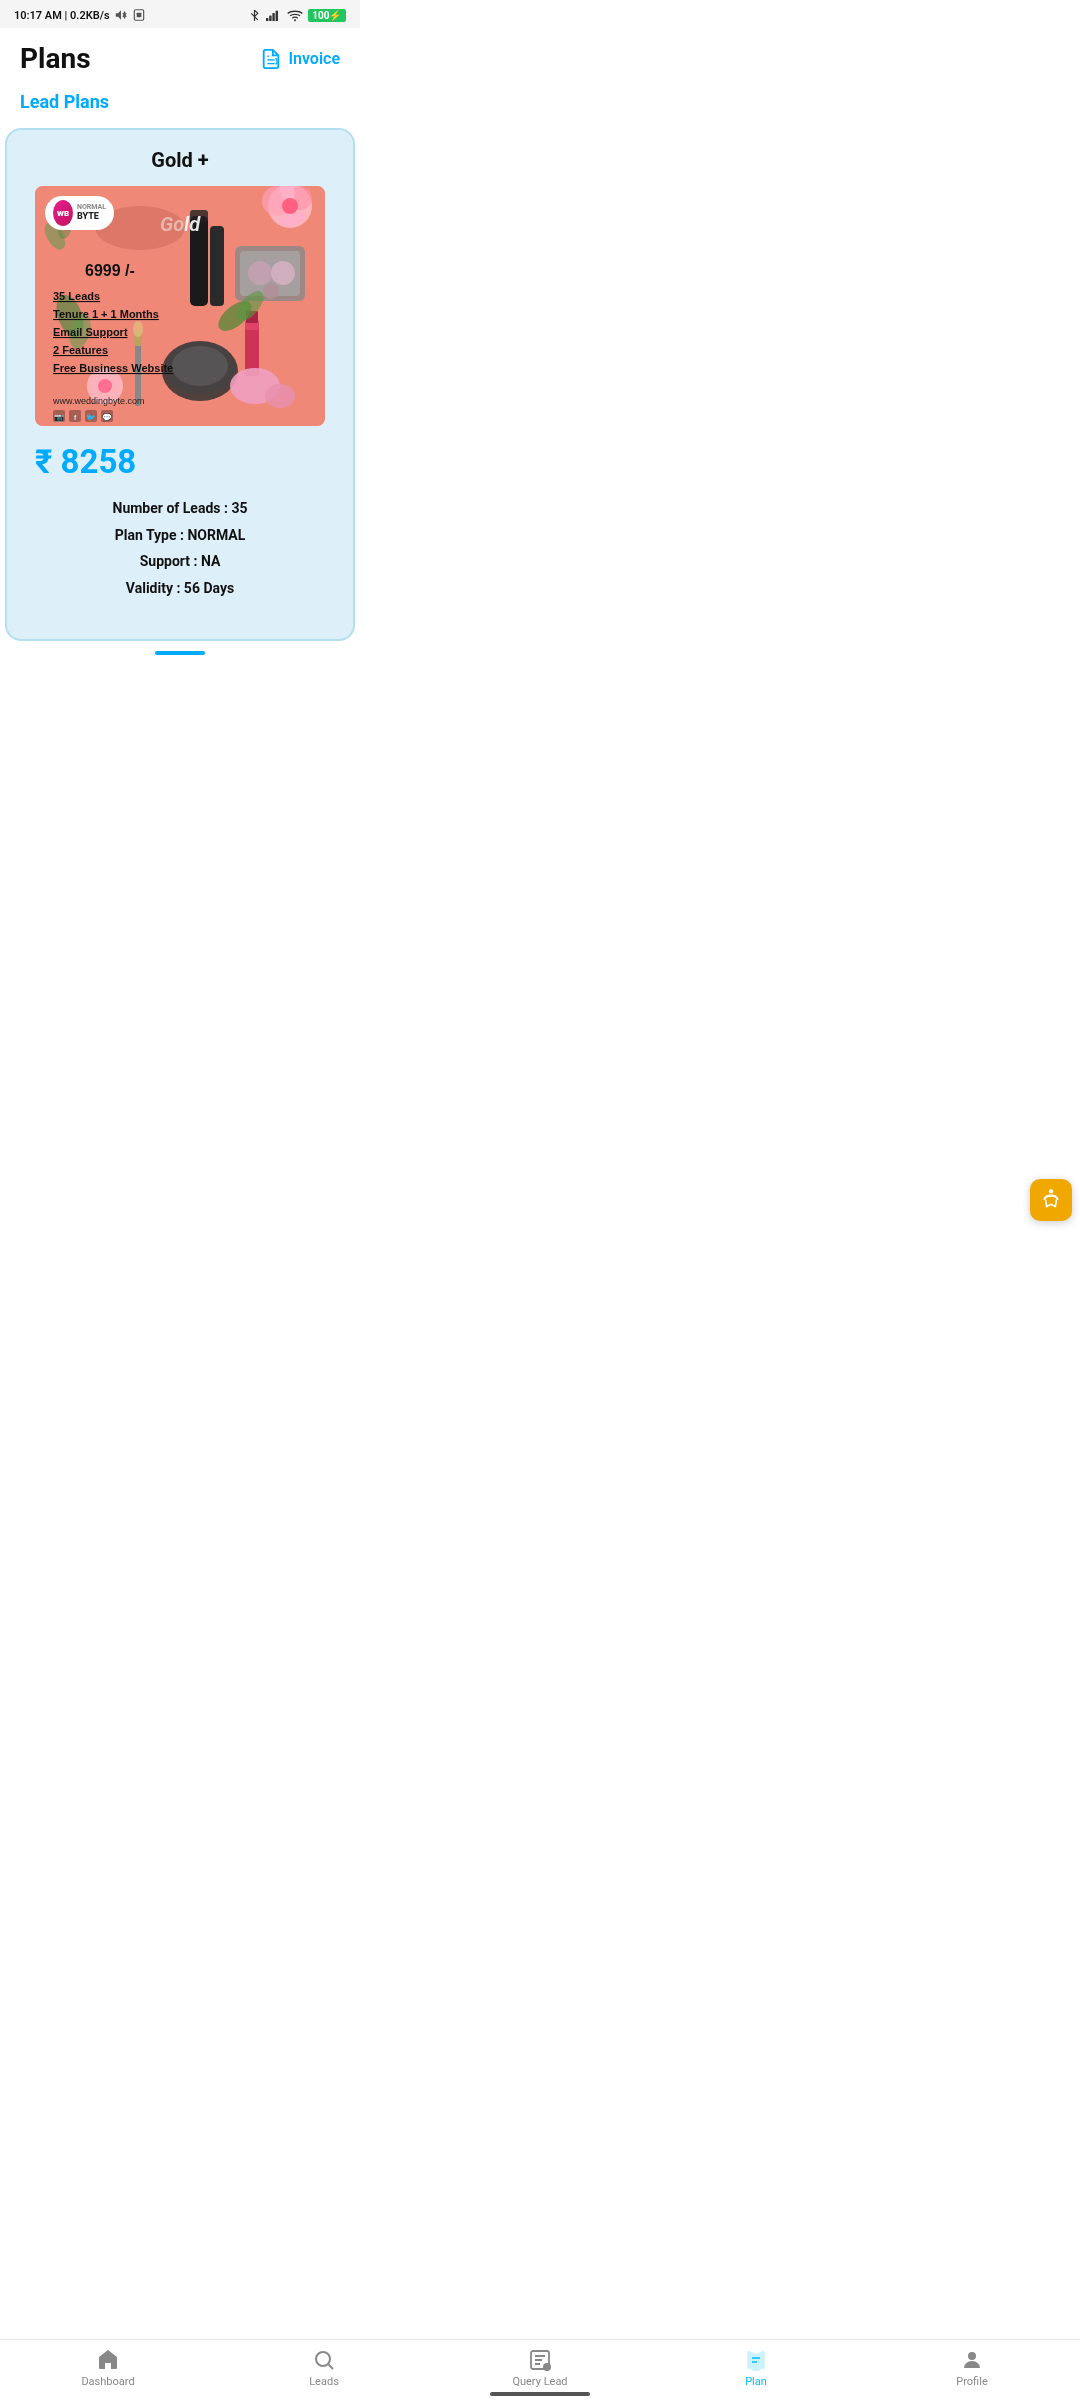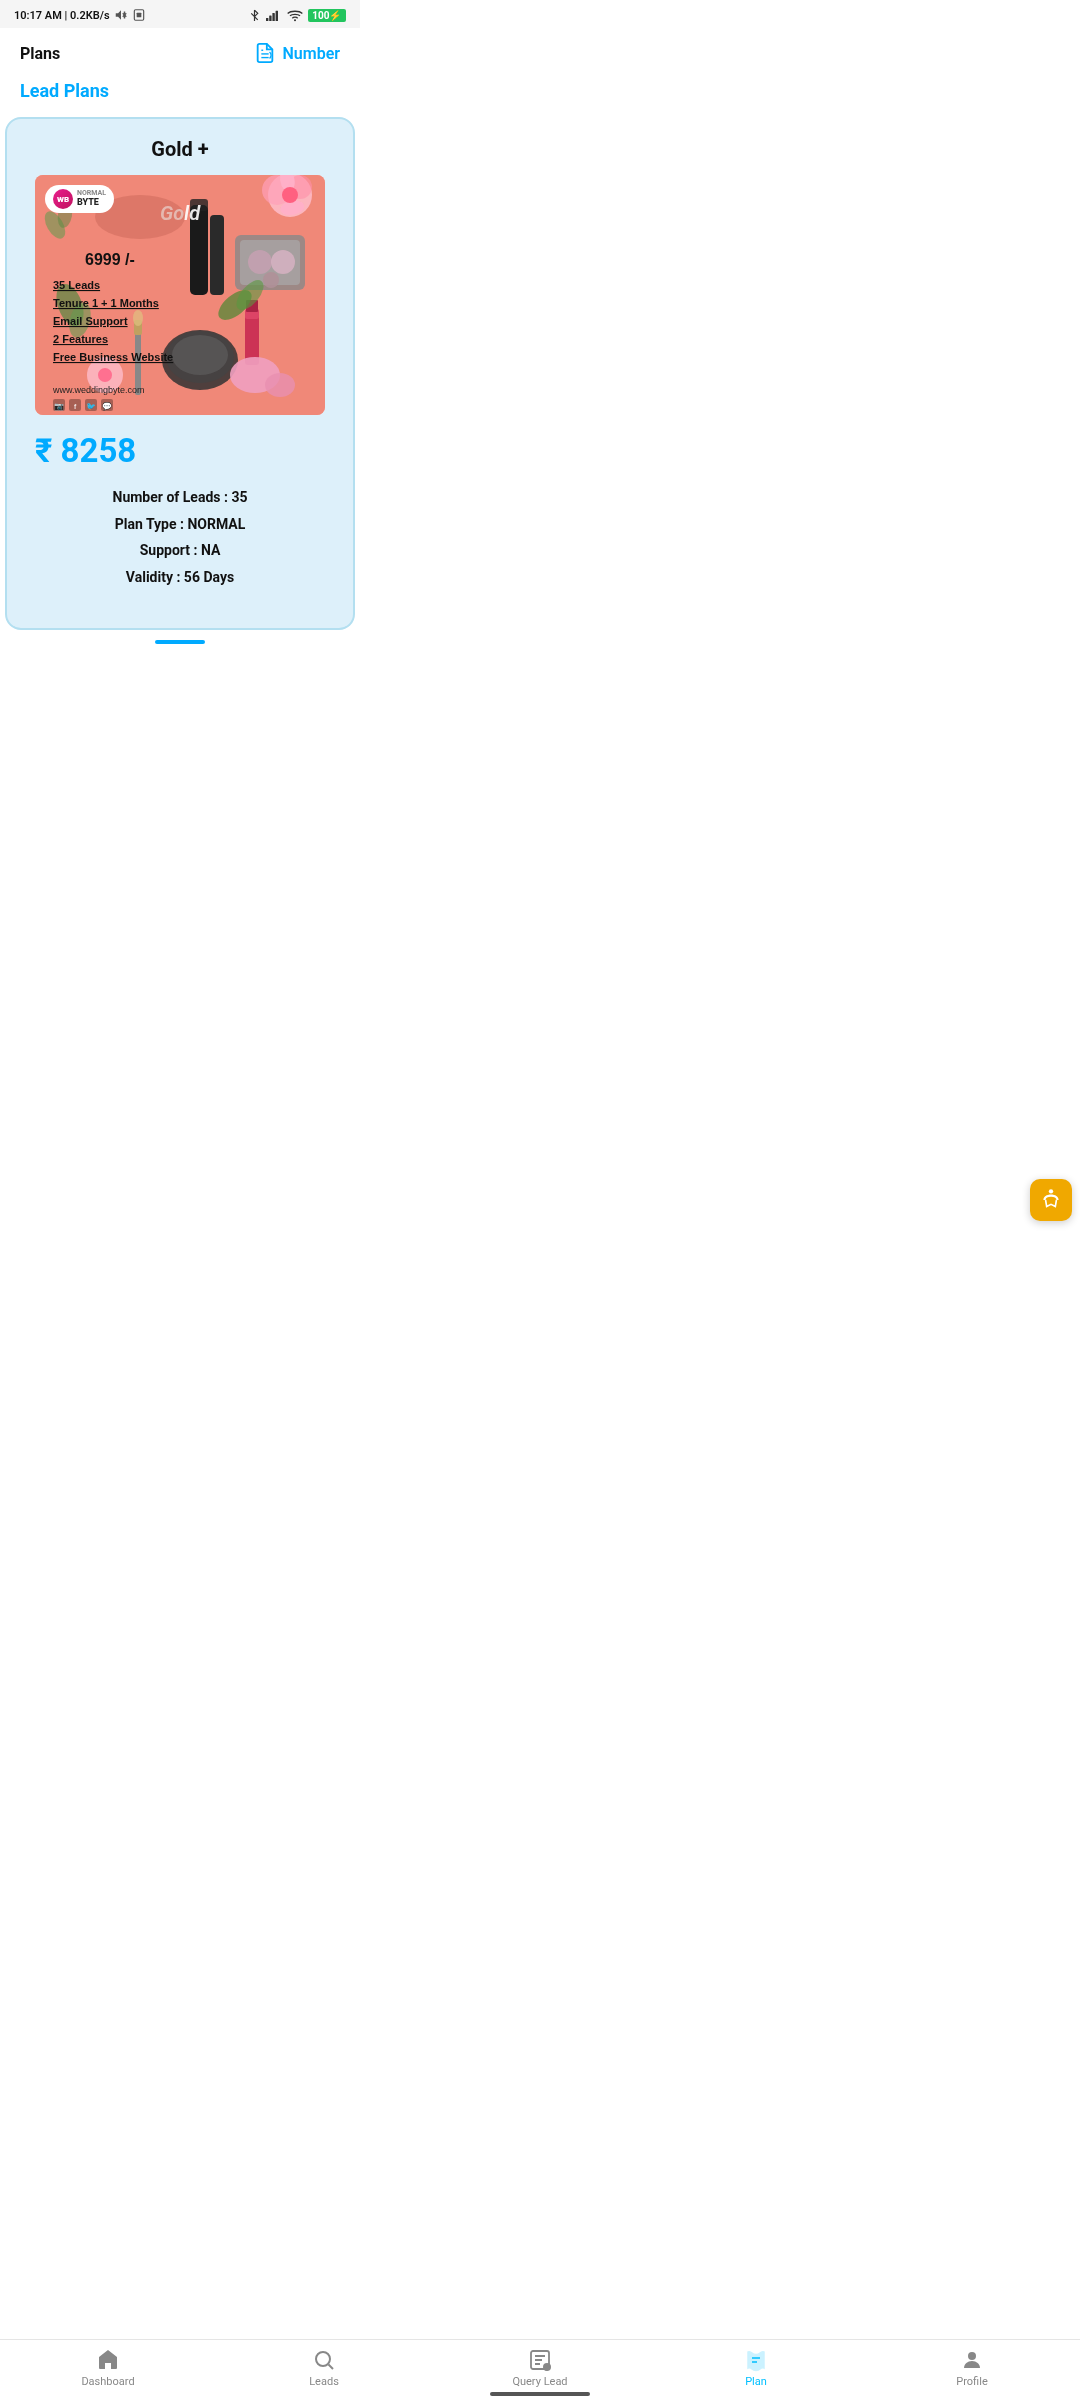--- a/index.html
+++ b/index.html
@@ -34,21 +34,21 @@
 
     
     .header {
       padding: 14px 20px 10px;
       display: flex;
       justify-content: space-between;
       align-items: center;
       background: #fff;
     }
     .header-title {
-      font-size: 16px;
+      font-size: 28px;
       font-weight: 700;
       color: #111;
     }
     .invoice-btn {
       display: flex;
       align-items: center;
       gap: 6px;
       color: #00aaff;
       font-size: 16px;
       font-weight: 600;
@@ -138,21 +138,21 @@
       background: #fff;
       border-radius: 20px;
       padding: 4px 8px;
       display: flex;
       align-items: center;
       gap: 4px;
       font-size: 9px;
       font-weight: 700;
     }
     .wb-circle {
-      width: 20px; height: 20px;
+      width: 20px; height: 26px;
       background: linear-gradient(135deg, #e91e8c, #c0135f);
       border-radius: 50%;
       display: flex; align-items: center; justify-content: center;
       color: #fff; font-size: 8px; font-weight: 900;
     }
     .wb-text { line-height: 1.1; }
     .wb-text .line1 { font-size: 7px; color: #888; display: block; }
     .wb-text .line2 { font-size: 9px; color: #222; font-weight: 800; display: block; }
 
     
@@ -319,21 +319,21 @@
     <div class="invoice-btn">
       <svg class="invoice-icon" viewBox="0 0 24 24" fill="none">
         <path d="M14 2H6a2 2 0 0 0-2 2v16a2 2 0 0 0 2 2h12a2 2 0 0 0 2-2V8L14 2z" stroke="#00aaff" stroke-width="2" fill="none"></path>
         <polyline points="14,2 14,8 20,8" stroke="#00aaff" stroke-width="2" fill="none"></polyline>
         <line x1="16" y1="13" x2="8" y2="13" stroke="#00aaff" stroke-width="1.5"></line>
         <line x1="16" y1="17" x2="8" y2="17" stroke="#00aaff" stroke-width="1.5"></line>
         <line x1="10" y1="9" x2="8" y2="9" stroke="#00aaff" stroke-width="1.5"></line>
 
         <path d="M17 18 C19 16, 19 13, 17 11" stroke="#00aaff" stroke-width="1.5" fill="none" marker-end="url(#arr)"></path>
       </svg>
-      <span>Number</span>
+      <span>Invoice</span>
     </div>
   </div>
 
   <div class="section-title">Lead Plans</div>
 
   <div class="cards-scroll">
 
     <div class="card-peek-left"></div>
 
     <div class="plan-card">

